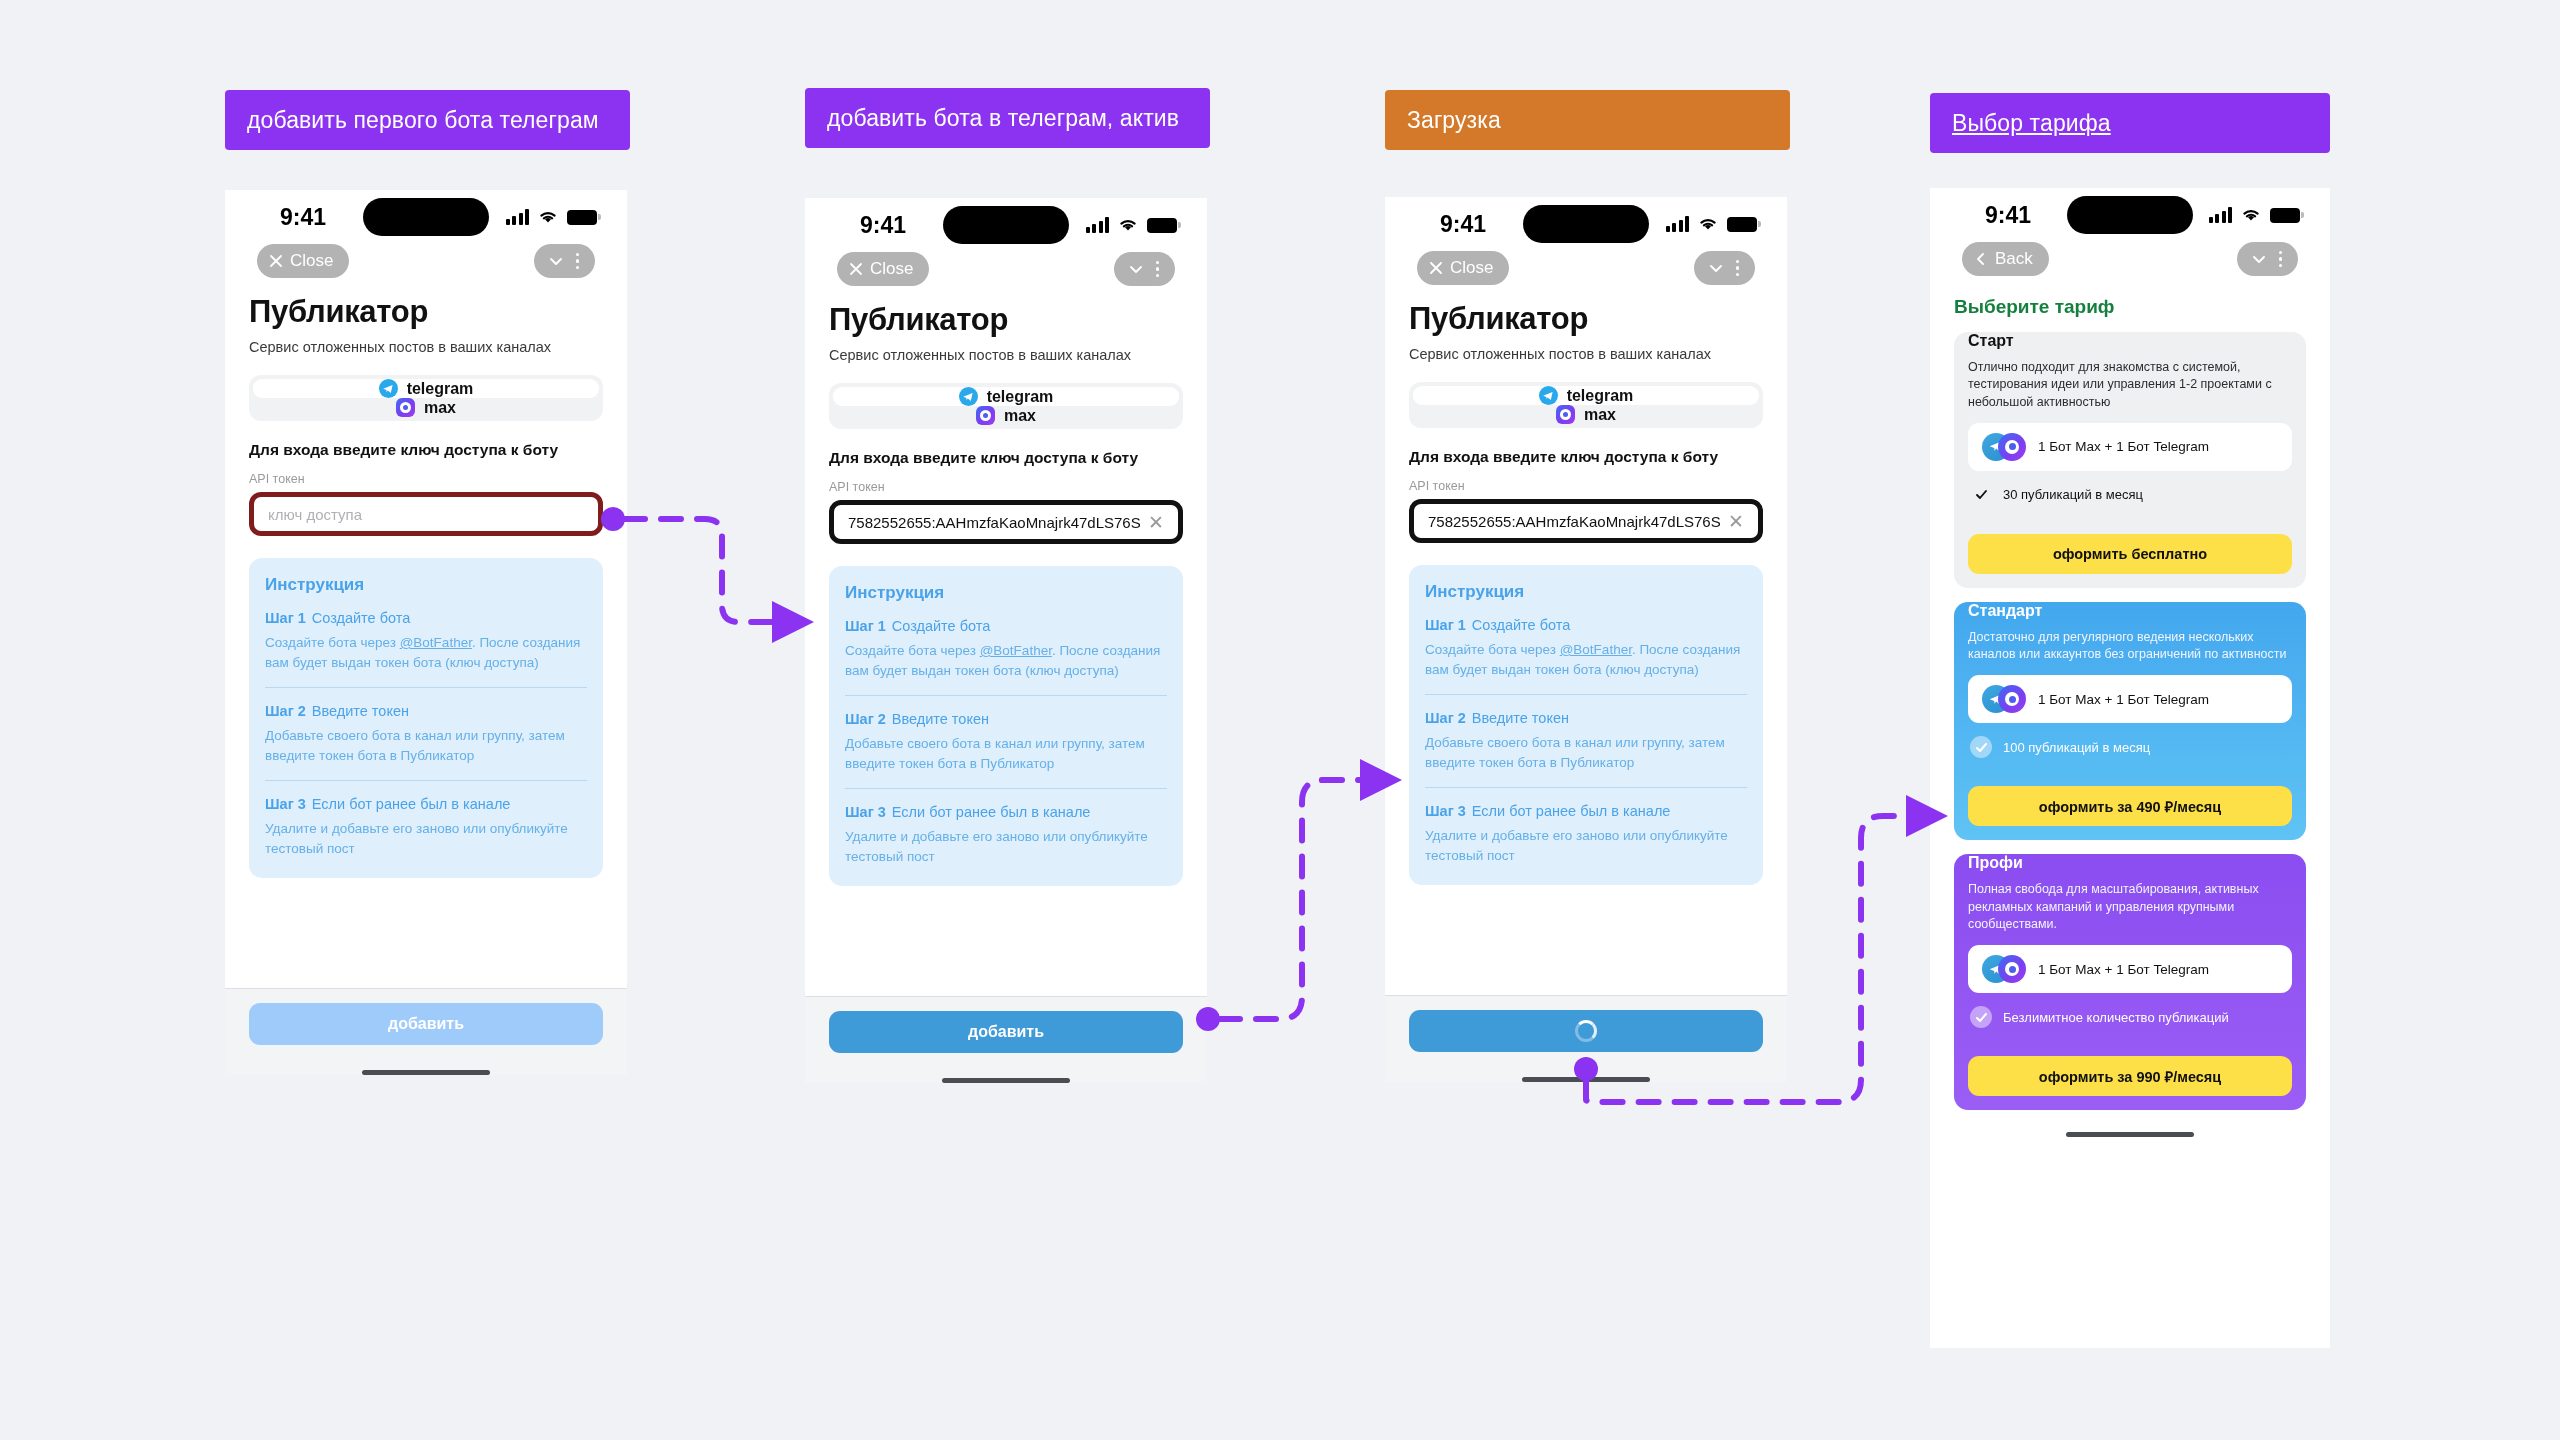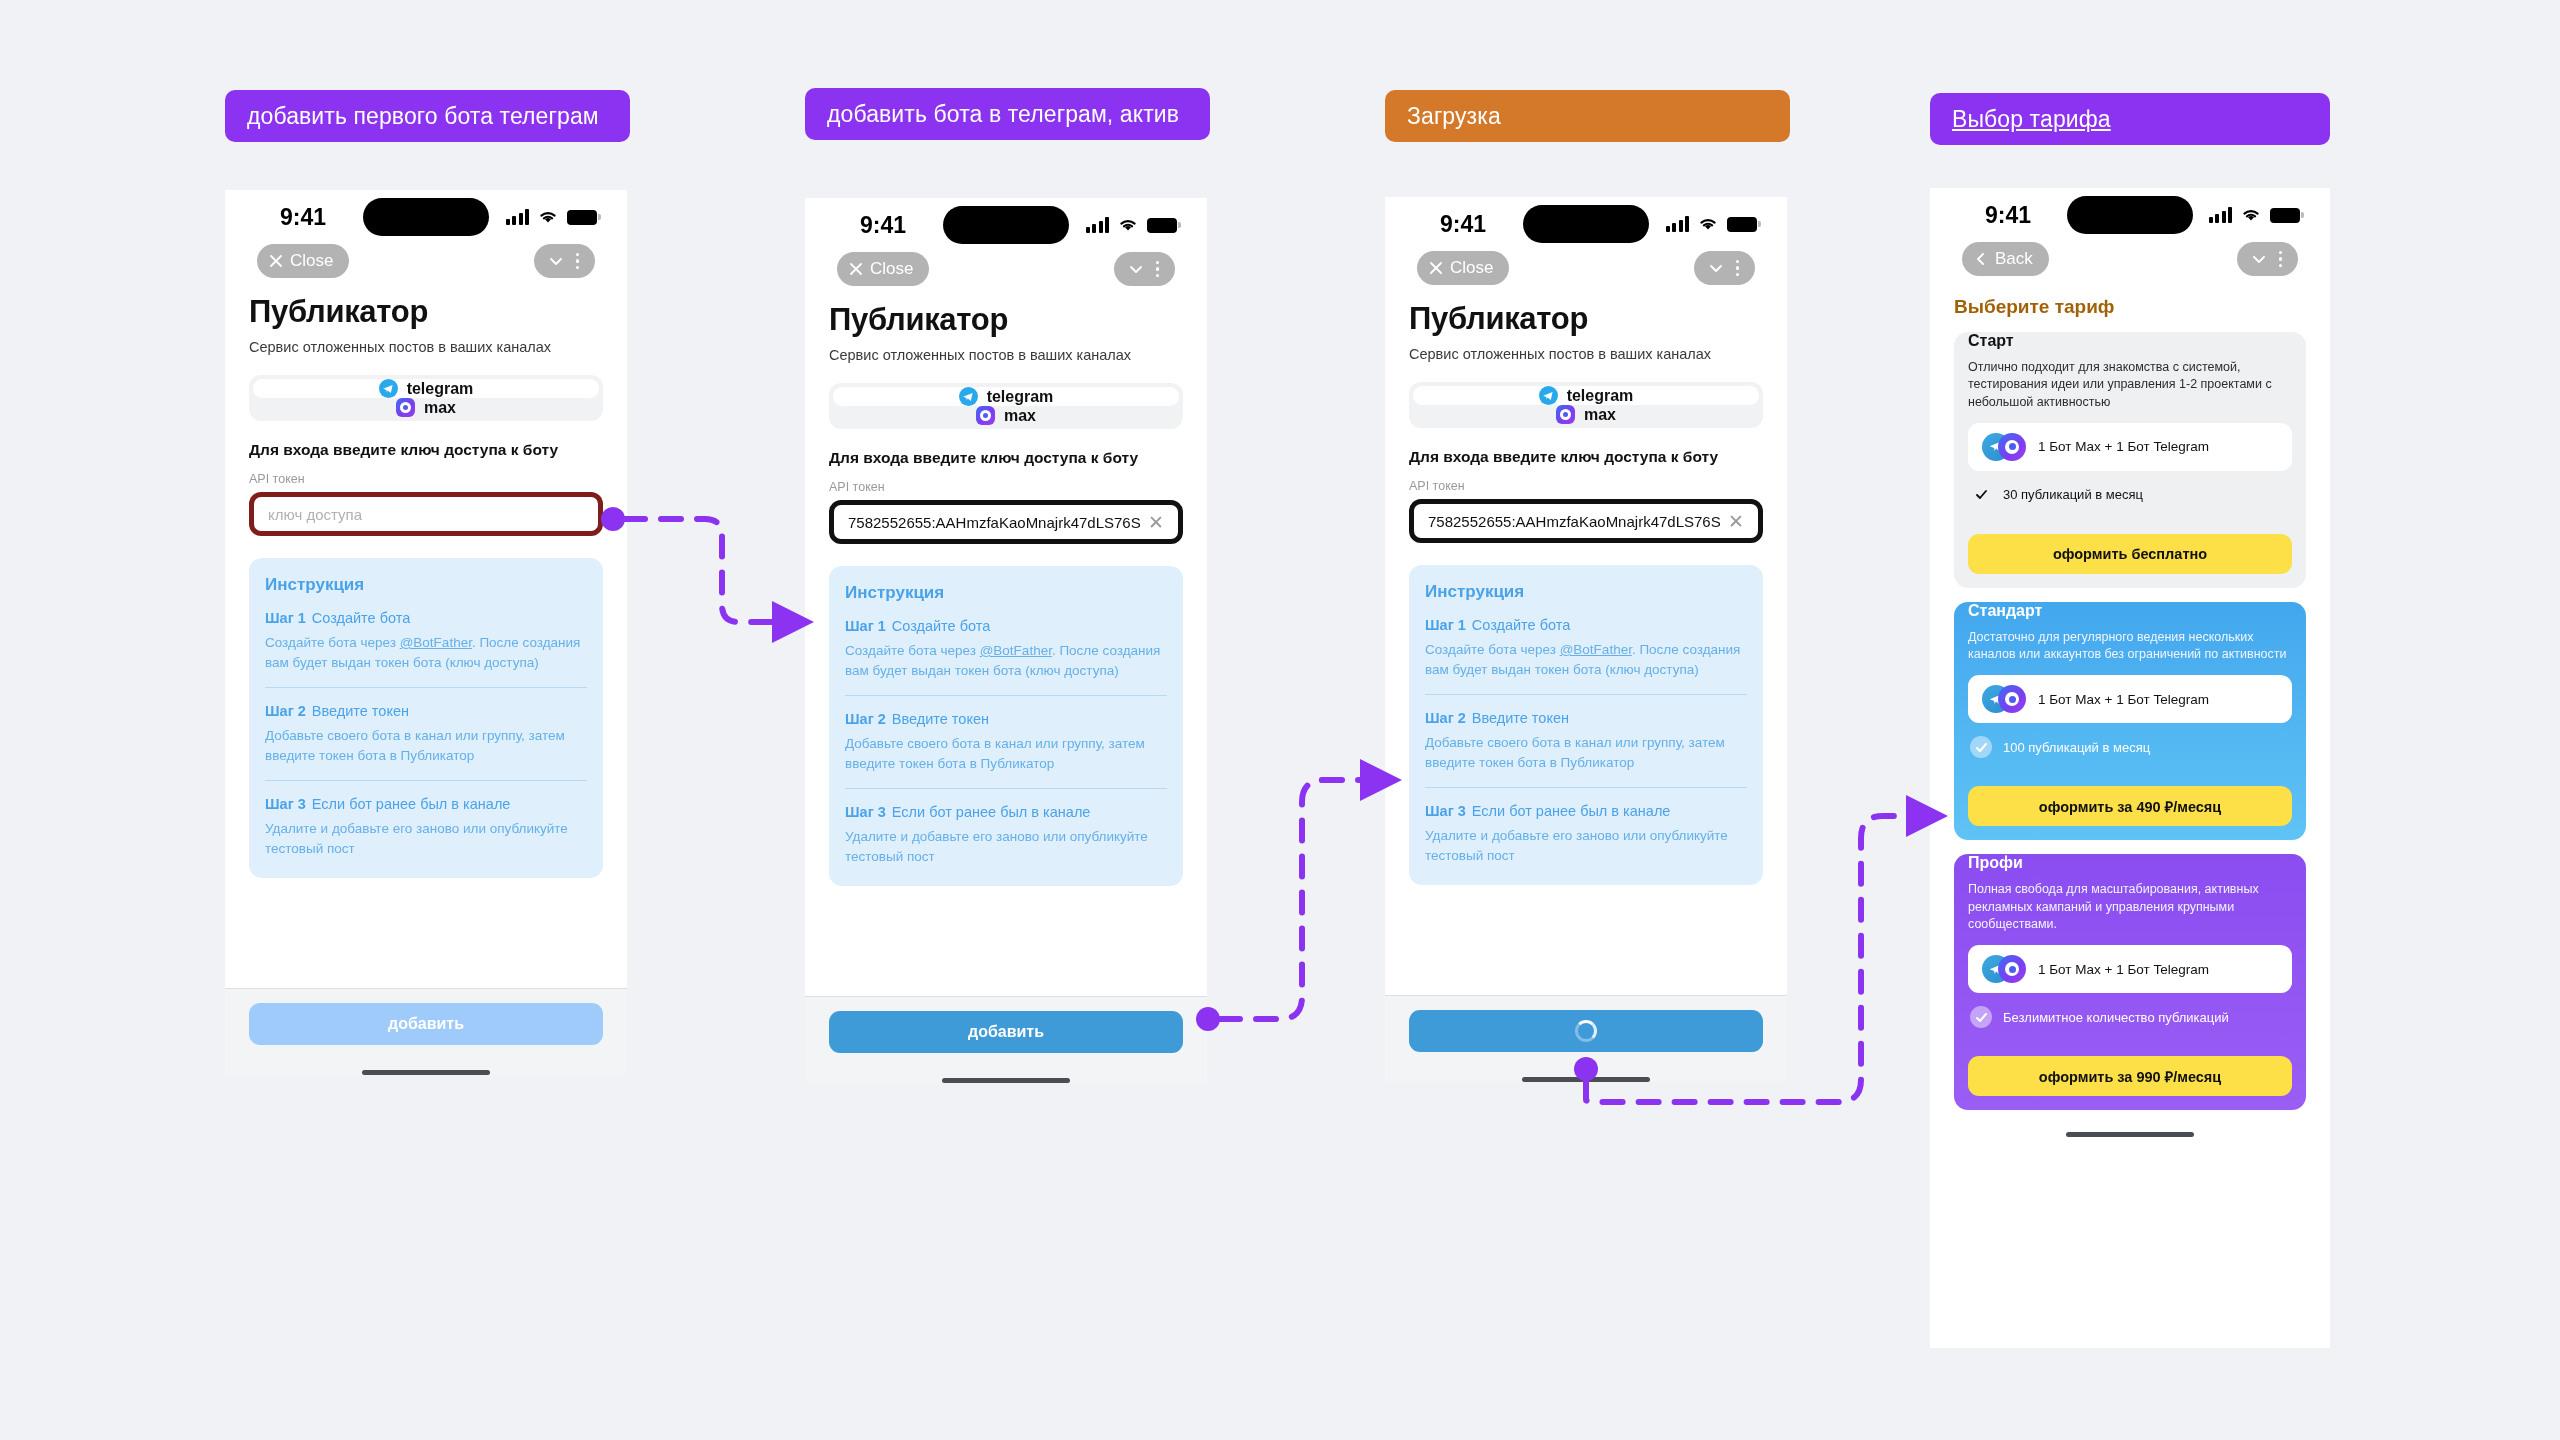--- a/index.html
+++ b/index.html
@@ -7,22 +7,22 @@
     width: 2560px; height: 1440px;
     background: #f0f2f5;
     font-family: "Liberation Sans", sans-serif;
     overflow: hidden;
   }
   .stage { position: relative; width: 2560px; height: 1440px; }
 
   
   .caption {
     position: absolute;
-    height: 52px;
-    border-radius: 10px;
+    height: 60px;
+    border-radius: 4px;
     display: flex; align-items: center;
     padding: 0 22px;
     color: #ffffff;
     font-size: 23px;
     letter-spacing: .1px;
   }
   .cap-purple { background: #8b33f0; }
   .cap-orange { background: #d4792a; }
 
   
@@ -147,21 +147,21 @@
     width: 22px; height: 22px; border-radius: 50%;
     border: 3px solid rgba(255,255,255,.35);
     border-top-color: #ffffff; border-right-color: rgba(255,255,255,.85);
   }
   .homebar {
     width: 128px; height: 5px; border-radius: 3px; background: #4a4d52;
     margin: 25px auto 0;
   }
 
   
-  .tariff-title { font-size: 19px; font-weight: bold; color: #a16207; margin-top: 4px; }
+  .tariff-title { font-size: 19px; font-weight: bold; color: #15803d; margin-top: 4px; }
   .tcard { border-radius: 14px; padding: 0 14px 14px; margin-top: 14px; }
   .tcard.t-free { background: #eef0f2; }
   .tcard.t-std { background: linear-gradient(180deg,#43a7ee 0%,#5fc3f5 100%); }
   .tcard.t-pro { background: linear-gradient(180deg,#8b4df0 0%,#9a5ef5 100%); }
   .tcard h5 { font-size: 16px; font-weight: bold; }
   .tcard .desc { font-size: 12.5px; line-height: 1.38; margin-top: 9px; }
   .t-free h5 { color: #111; } .t-free .desc { color: #2c2c30; }
   .t-std h5, .t-pro h5 { color: #fff; }
   .t-std .desc, .t-pro .desc { color: #f2f5ff; }
 

